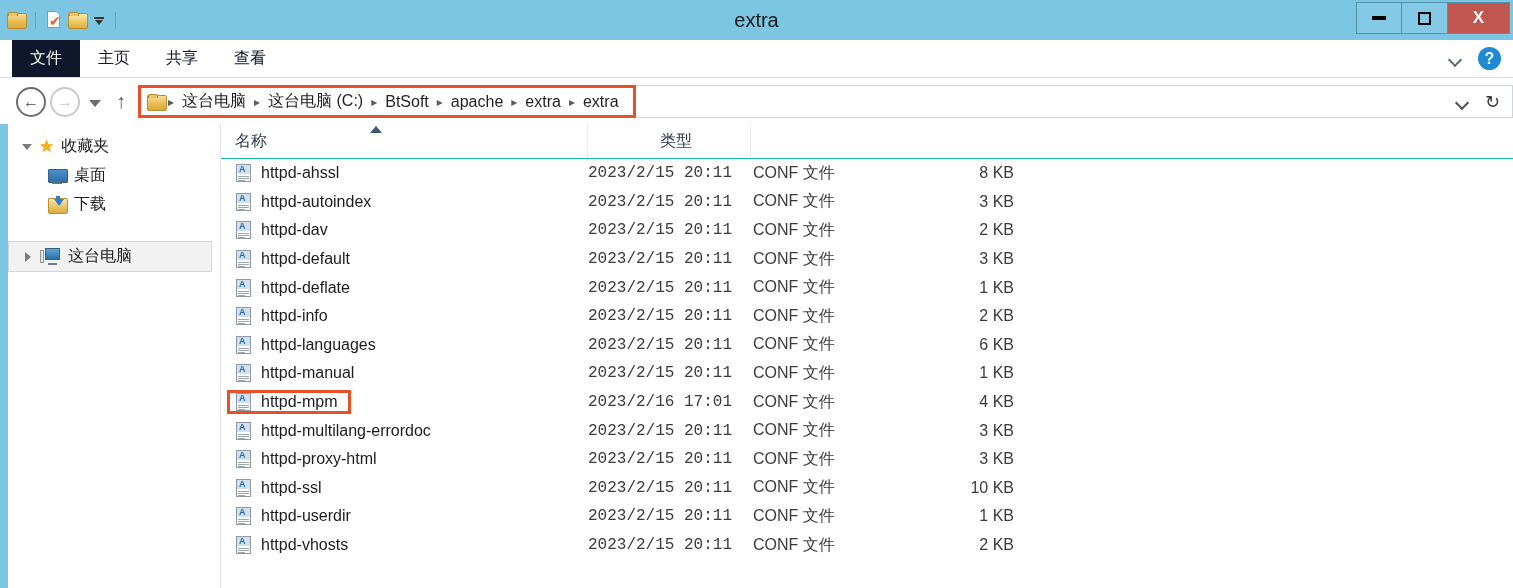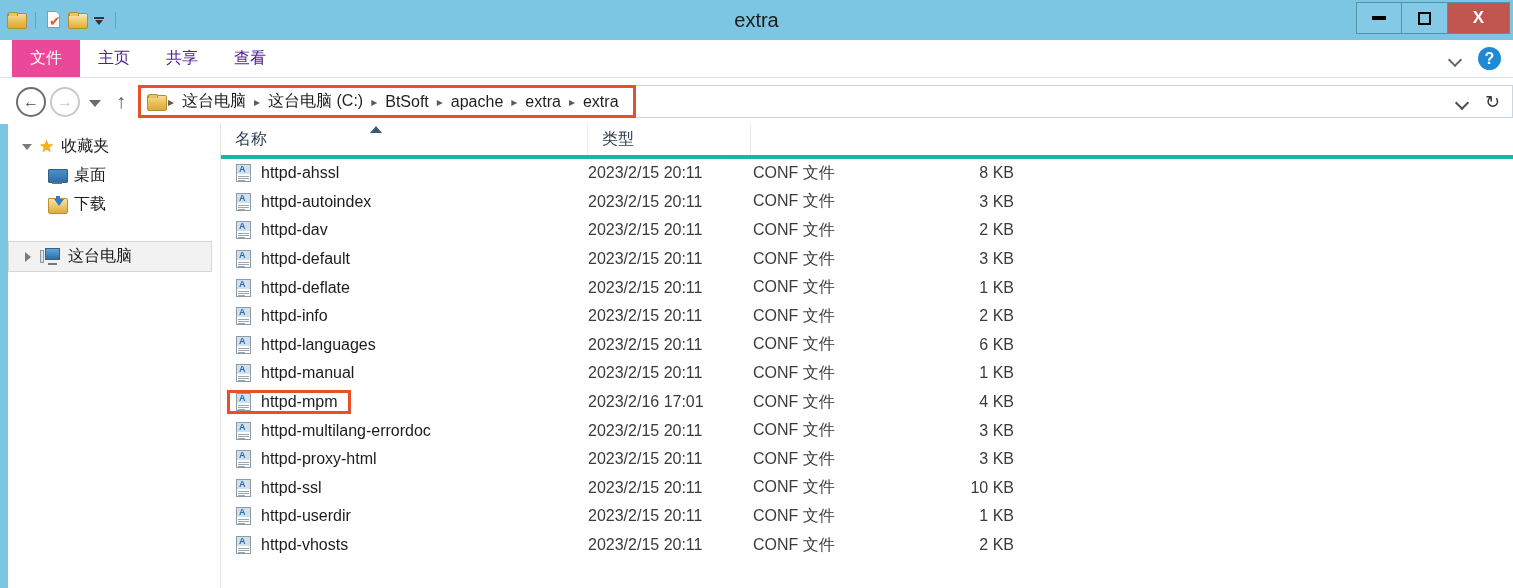--- a/index.html
+++ b/index.html
@@ -107,25 +107,25 @@
   .ribbon {
     position: absolute; top: 40px; left: 0;
     width: 1513px; height: 38px;
     background: #ffffff;
     border-bottom: 1px solid #d6e3ec;
     display: flex; align-items: stretch;
   }
   .ribbon-left { display: flex; align-items: stretch; padding-left: 12px; }
   .tab {
     display: flex; align-items: center; justify-content: center;
-    padding: 0 18px; font-size: 16px; color: #4c1d95;
+    padding: 0 18px; font-size: 16px; color: #0f172a;
     cursor: default;
   }
   .tab.active {
-    background: #ec4899; color: #ffffff;
+    background: #0f172a; color: #ffffff;
   }
   .ribbon-right {
     margin-left: auto; display: flex; align-items: center; gap: 14px;
     padding-right: 12px;
   }
   .chev-down {
     width: 16px; height: 16px; position: relative;
   }
   .chev-down::before {
     content: ""; position: absolute; left: 2px; top: 4px;
@@ -351,54 +351,54 @@
 
   
   .listpane {
     flex: 1 1 auto; height: 100%;
     background: #ffffff;
     position: relative;
     overflow: hidden;
   }
   .colheader {
     display: flex; height: 35px;
-    border-bottom: 4px solid #14b8a6;
+    border-bottom: 1px solid #14b8a6;
     position: relative;
   }
   .colheader .ch {
     font-size: 16px; color: #2a3b4d;
     display: flex; align-items: center;
     border-right: 1px solid #e8ecef;
     padding-left: 14px;
     position: relative;
   }
   .sort-arrow {
     position: absolute; left: 50%; top: 2px;
     margin-left: -34px;
     width: 0; height: 0;
     border-left: 6px solid transparent; border-right: 6px solid transparent;
     border-bottom: 7px solid #3d5a75;
   }
   .col-name { width: 367px; }
   .col-date { width: 165px; }
-  .col-type { width: 163px; }
+  .col-type { width: 163px; justify-content: center; }
   .col-size { width: 110px; }
 
   .rows { position: relative; }
   .row {
     display: flex; align-items: center;
     height: 28.6px;
     font-size: 16px; color: #1c1c1c;
     position: relative;
   }
   .cell-name {
     width: 367px; display: flex; align-items: center; gap: 8px;
     padding-left: 14px;
   }
-  .cell-date { width: 165px; color: #3b3b3b; }
+  .cell-date { width: 165px; color: #3b3b3b; font-family: Liberation Mono, monospace; }
   .cell-type { width: 163px; color: #3b3b3b; }
   .cell-size { width: 110px; color: #3b3b3b; text-align: right; padding-right: 12px; }
 
   .ic-conf {
     position: relative; width: 18px; height: 20px; flex: 0 0 18px;
   }
   .ic-conf .sheet {
     position: absolute; left: 1px; top: 1px;
     width: 15px; height: 18px;
     background: #ffffff;

